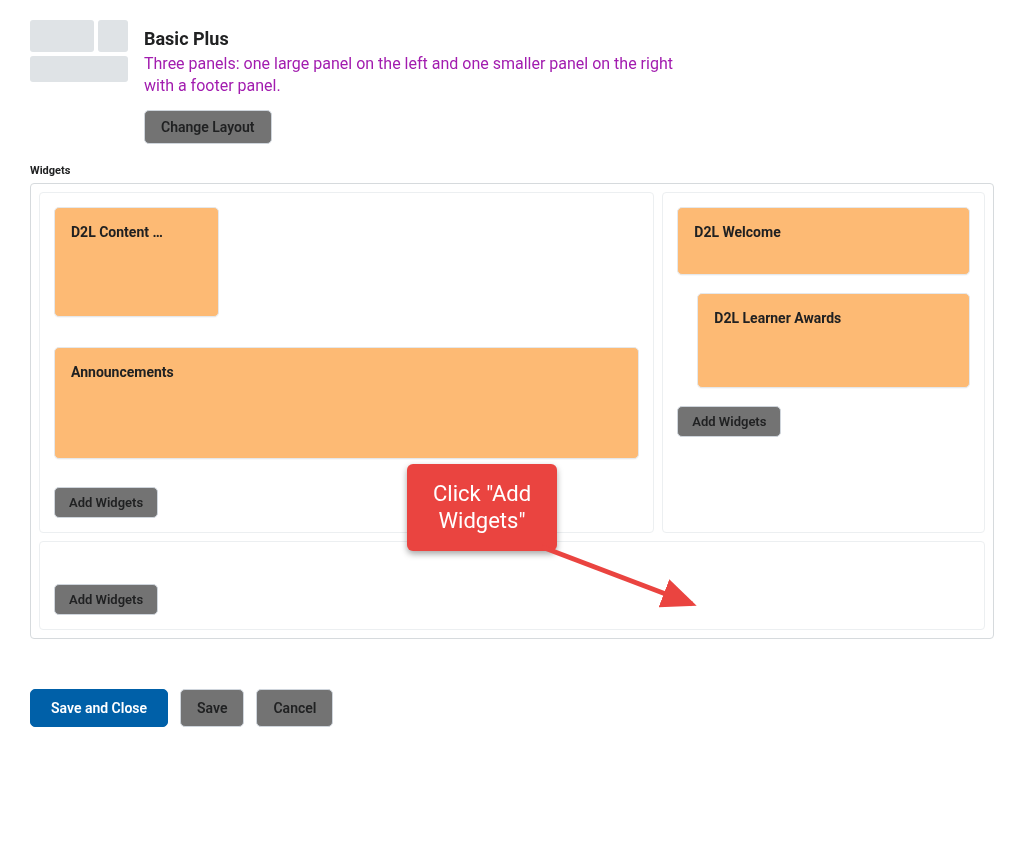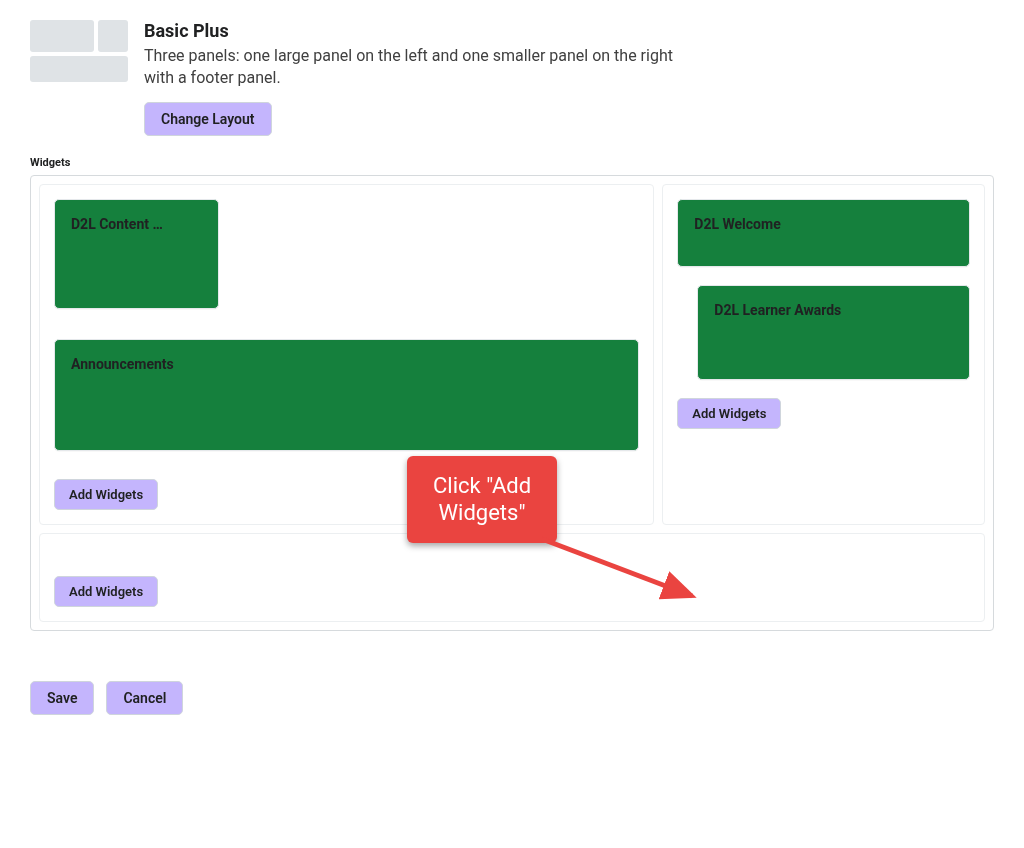--- a/index.html
+++ b/index.html
@@ -27,34 +27,34 @@
     margin-bottom: 4px;
   }
   .layout-thumb .block {
     background: #dfe3e6;
     border-radius: 3px;
   }
   .layout-thumb .big   { width: 64px; height: 32px; }
   .layout-thumb .small { width: 30px; height: 32px; }
   .layout-thumb .wide  { width: 98px; height: 26px; }
   .layout-info h2 {
-    margin: 0 0 4px 0;
+    margin: 8px 0 4px 0;
     font-size: 18px;
     font-weight: 700;
   }
   .layout-info p {
     margin: 0 0 12px 0;
     font-size: 16px;
     line-height: 1.4;
-    color: #404040;
+    color: #a21caf;
     max-width: 560px;
   }
   .btn {
     display: inline-block;
-    background: #c4b5fd;
+    background: #737373;
     border: 1px solid #cfd5dc;
     border-radius: 5px;
     font-size: 14px;
     font-weight: 600;
     padding: 8px 16px;
     color: #202122;
     cursor: pointer;
     font-family: inherit;
   }
   .btn-small {
@@ -87,21 +87,21 @@
     border-radius: 4px;
     padding: 14px;
   }
   .col-left  { flex: 2 1 0; }
   .col-right { flex: 1 1 0; }
   .widget-card {
     border: 1px solid #e5e8eb;
     border-radius: 5px;
     padding: 14px 16px 40px 16px;
     margin-bottom: 18px;
-    background: #15803d;
+    background: #fdba74;
     box-shadow: 0 1px 1px rgba(0,0,0,0.03);
   }
   .widget-card.narrow { width: 165px; height: 110px; margin-bottom: 30px; }
   .widget-title {
     font-size: 14px;
     font-weight: 700;
   }
   .footer-panel {
     border: 1px solid #eceff1;
     border-radius: 4px;
@@ -200,15 +200,16 @@
     </div>
 
   </div>
 
   <div class="footer-panel">
     <button class="btn btn-small" style="margin-top:28px;">Add Widgets</button>
   </div>
 </div>
 
 <div class="footer-actions">
+  <button class="btn btn-primary">Save and Close</button>
   <button class="btn">Save</button>
   <button class="btn">Cancel</button>
 </div>
 
 </body></html>

